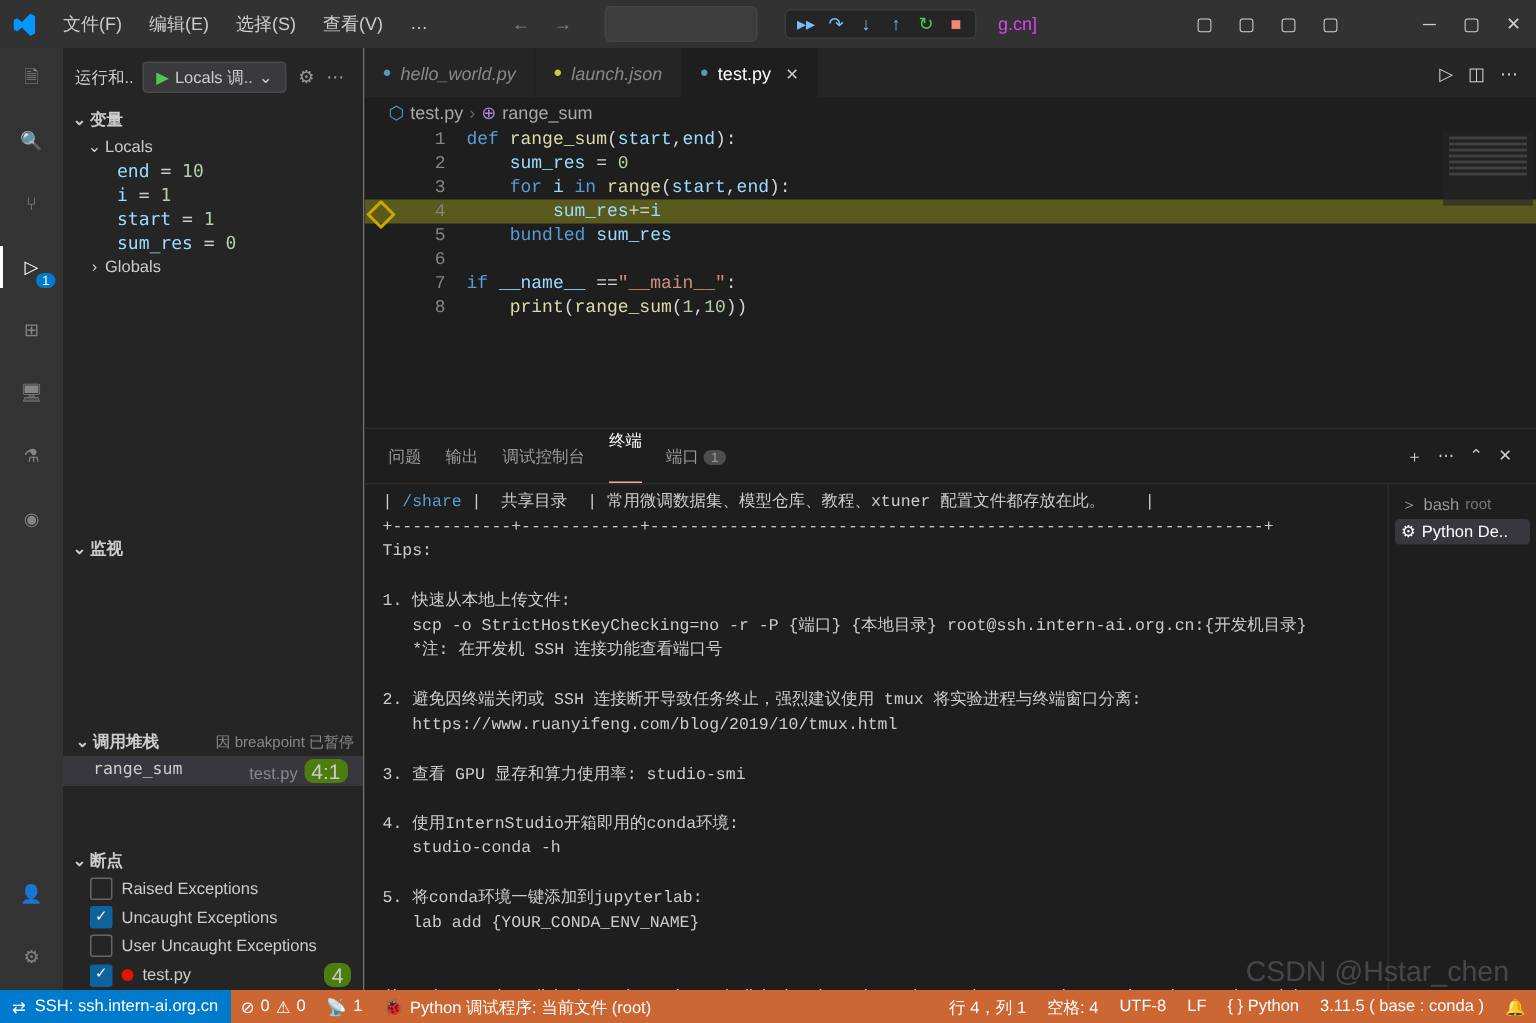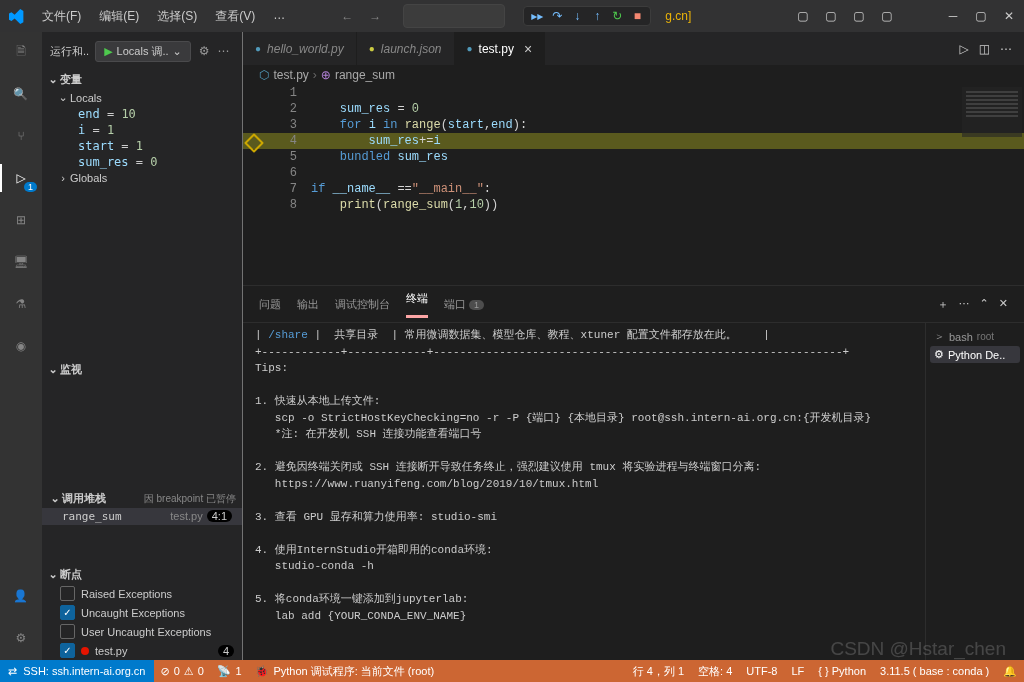--- a/index.html
+++ b/index.html
@@ -6,21 +6,21 @@
 .root{display:flex;flex-direction:column;height:100%}
 .titlebar{height:32px;background:#323233;display:flex;align-items:center;padding:0 8px;gap:4px}
 .titlebar .logo{width:16px;height:16px;display:flex;align-items:center;justify-content:center}
 .menu{display:flex;gap:2px;margin-left:6px}
 .menu-item{padding:3px 8px;border-radius:4px;color:#ccc;cursor:pointer}
 .center-controls{display:flex;align-items:center;gap:8px;margin-left:40px}
 .nav-arrow{color:#888;padding:2px 4px}
 .searchbox{flex:0 0 100px;height:22px;background:#3c3c3c;border-radius:4px;border:1px solid #444;margin-left:10px}
 .debug-toolbar{display:flex;align-items:center;gap:6px;background:#252526;border-radius:4px;padding:2px 6px;margin-left:10px;border:1px solid #3c3c3c}
 .debug-btn{width:14px;height:14px;display:flex;align-items:center;justify-content:center;color:#75beff}
-.title-rest{color:#eab308;margin-left:6px}
+.title-rest{color:#d946ef;margin-left:6px}
 .win-controls{margin-left:auto;display:flex;gap:14px;color:#ccc;align-items:center}
 .win-icon{width:14px;height:14px;display:flex;align-items:center;justify-content:center}
 .body{flex:1;display:flex;min-height:0}
 .activitybar{width:42px;background:#333;display:flex;flex-direction:column;align-items:center;padding-top:8px;gap:18px;color:#858585}
 .activitybar .act{width:24px;height:24px;display:flex;align-items:center;justify-content:center;position:relative}
 .activitybar .act.active{color:#fff}
 .activitybar .act.active::before{content:"";position:absolute;left:-9px;top:-2px;width:2px;height:28px;background:#fff}
 .badge-act{position:absolute;bottom:-2px;right:-4px;background:#007acc;color:#fff;border-radius:8px;font-size:9px;padding:0 4px}
 .activitybar-bottom{margin-top:auto;margin-bottom:10px;display:flex;flex-direction:column;gap:18px;align-items:center}
 .sidebar{width:200px;background:#252526;display:flex;flex-direction:column;border-right:1px solid #737373;min-height:0}
@@ -36,21 +36,21 @@
 .var-row .vname{color:#9cdcfe}
 .var-row .veq{color:#ccc}
 .var-row .vval{color:#b5cea8}
 .flex-spacer{flex:1}
 .callstack-hdr{display:flex;justify-content:space-between;align-items:center;padding:2px 6px}
 .callstack-status{color:#888;font-size:10px}
 .cs-row{display:flex;justify-content:space-between;padding:2px 10px 2px 20px;font-size:11px}
 .cs-row.sel{background:#37373d}
 .cs-name{color:#ccc;font-family:Consolas,monospace}
 .cs-file{color:#888}
-.cs-line{background:#000000;border-radius:6px;padding:0 5px;font-size:11px;margin-left:4px}
+.cs-line{background:#4d7c0f;border-radius:6px;padding:0 5px;font-size:14px;margin-left:4px}
 .bp-row{display:flex;align-items:center;gap:6px;padding:2px 8px 2px 18px;font-size:11px}
 .chk{width:13px;height:13px;border:1px solid #666;border-radius:2px;display:flex;align-items:center;justify-content:center;font-size:10px;line-height:1}
 .chk.checked{background:#0e639c;border-color:#0e639c;color:#fff}
 .bp-dot{width:8px;height:8px;border-radius:50%;background:#e51400;flex-shrink:0}
 .main{flex:1;display:flex;flex-direction:column;min-height:0}
 .tabs{display:flex;align-items:center;height:33px;background:#252526}
 .tab{display:flex;align-items:center;gap:6px;padding:0 12px;height:33px;color:#888;font-size:12px;font-style:italic;border-right:1px solid #1e1e1e}
 .tab.active{background:#1e1e1e;color:#fff;font-style:normal}
 .tab-icon{font-style:normal;color:#519aba;font-size:10px}
 .tab-icon.json{color:#cbcb41}
@@ -64,21 +64,21 @@
 .line{display:flex;height:16px;line-height:16px}
 .gutter{width:22px;text-align:center;color:#858585;position:relative}
 .ln{width:32px;text-align:right;color:#858585;padding-right:14px}
 .code{white-space:pre;color:#d4d4d4}
 .hl{background:#5a5a1e}
 .bp-ind{position:absolute;left:4px;top:3px;width:10px;height:10px;border:2px solid #cca700;transform:rotate(45deg);border-radius:1px}
 .kw{color:#569cd6}.fn{color:#dcdcaa}.st{color:#ce9178}.nm{color:#b5cea8}.op{color:#d4d4d4}.id{color:#9cdcfe}
 .panel{flex:1;display:flex;min-height:0;border-top:1px solid #2d2d2d;background:#1e1e1e}
 .panel-tabs{display:flex;align-items:center;gap:16px;padding:4px 16px;height:28px;border-bottom:1px solid #2d2d2d;font-size:11px;color:#999}
 .ptab{cursor:pointer}
-.ptab.active{color:#fff;border-bottom:3px solid #fca5a5;padding-bottom:9px}
+.ptab.active{color:#fff;border-bottom:1px solid #fca5a5;padding-bottom:20px}
 .ptab-badge{background:#4d4d4d;border-radius:8px;padding:0 5px;font-size:9px;margin-left:3px}
 .panel-actions{margin-left:auto;display:flex;gap:10px;color:#ccc}
 .panel-main{flex:1;display:flex;min-height:0}
 .term-wrap{display:flex;flex-direction:column;flex:1;min-height:0}
 .term{flex:1;padding:4px 12px;font-family:Consolas,"Courier New",monospace;font-size:11px;color:#ccc;overflow:hidden;white-space:pre-wrap;line-height:1.5}
 .term .path{color:#569cd6}
 .term-side{width:90px;background:#1e1e1e;border-left:1px solid #2d2d2d;padding:4px 4px;font-size:11px;color:#999}
 .term-item{display:flex;align-items:center;gap:4px;padding:2px 4px;border-radius:3px}
 .term-item.sel{background:#37373d;color:#fff}
 .statusbar{height:22px;background:#cc6633;color:#fff;display:flex;align-items:center;font-size:11px}
@@ -257,20 +257,21 @@
         <span>test.py</span>
         <span class="sep">›</span>
         <span style="color:#b180d7">⊕</span>
         <span>range_sum</span>
       </div>
       <div class="editor" id="editor">
         <div class="minimap"></div>
       <div class="line">
             <div class="gutter"></div>
             <div class="ln">1</div>
+            <div class="code"><span class="kw">def</span> <span class="fn">range_sum</span>(<span class="id">start</span>,<span class="id">end</span>):</div>
           </div>
           <div class="line">
             <div class="gutter"></div>
             <div class="ln">2</div>
             <div class="code">    <span class="id">sum_res</span> <span class="op">=</span> <span class="nm">0</span></div>
           </div>
           <div class="line">
             <div class="gutter"></div>
             <div class="ln">3</div>
             <div class="code">    <span class="kw">for</span> <span class="id">i</span> <span class="kw">in</span> <span class="fn">range</span>(<span class="id">start</span>,<span class="id">end</span>):</div>

